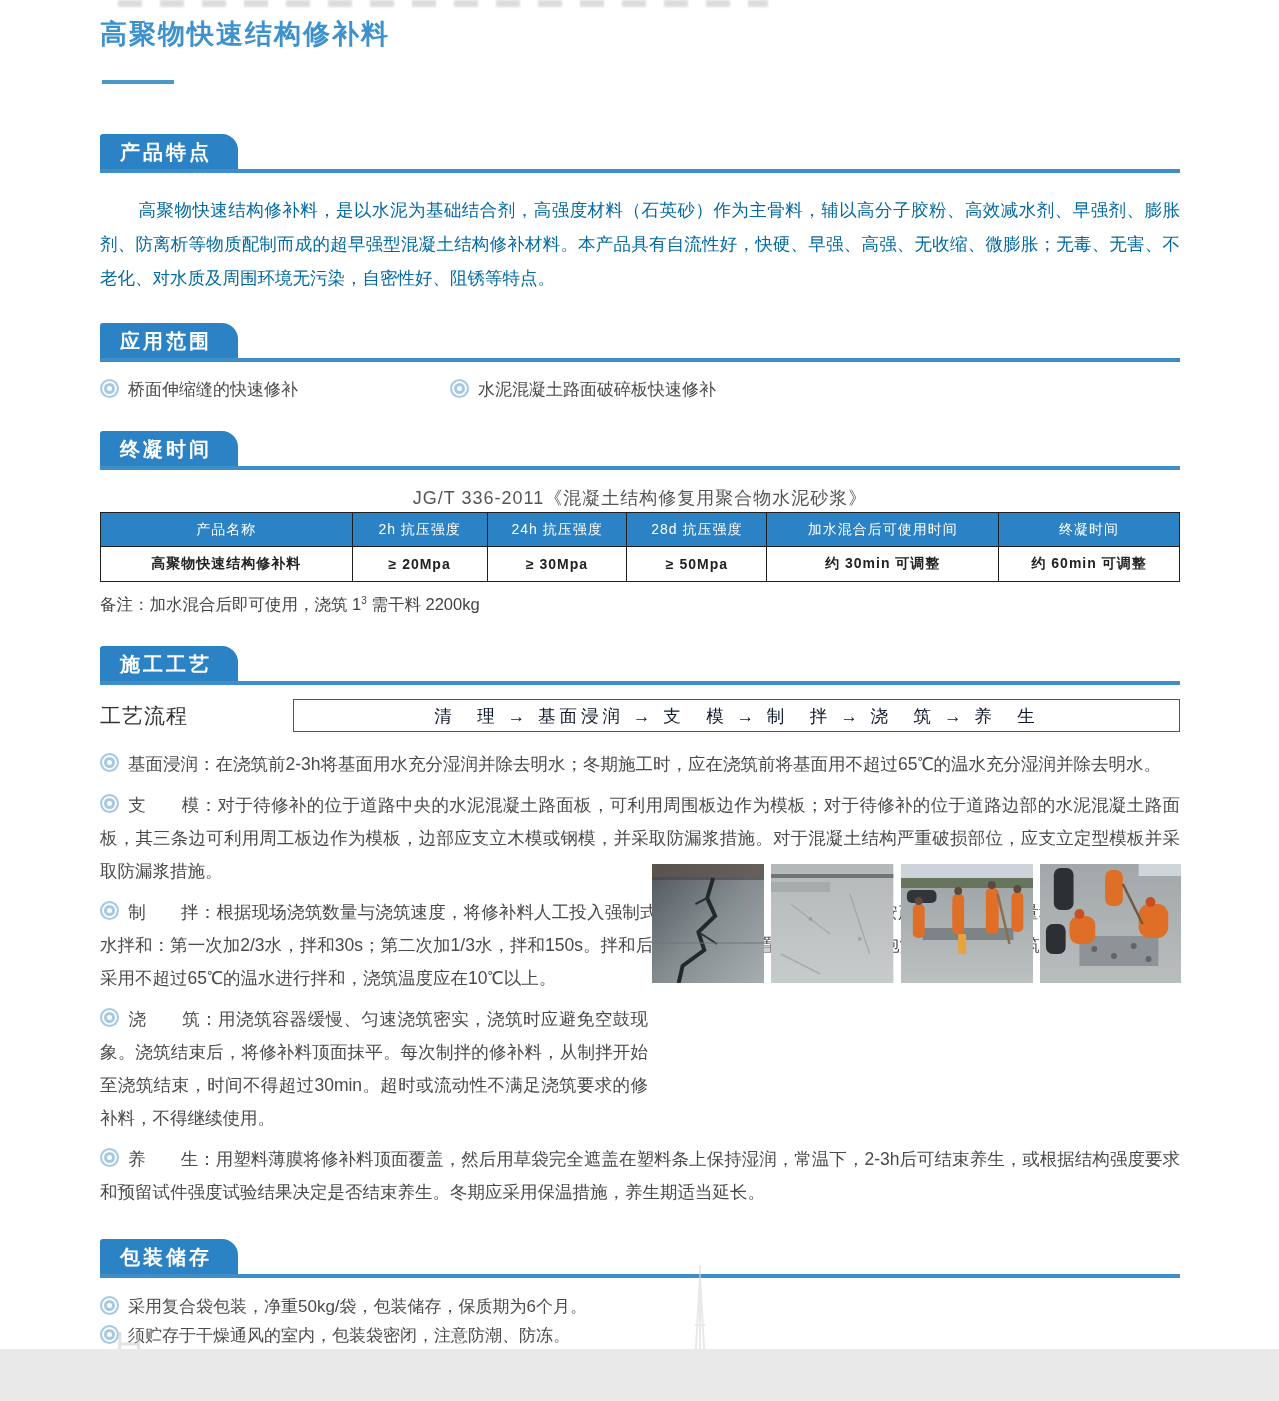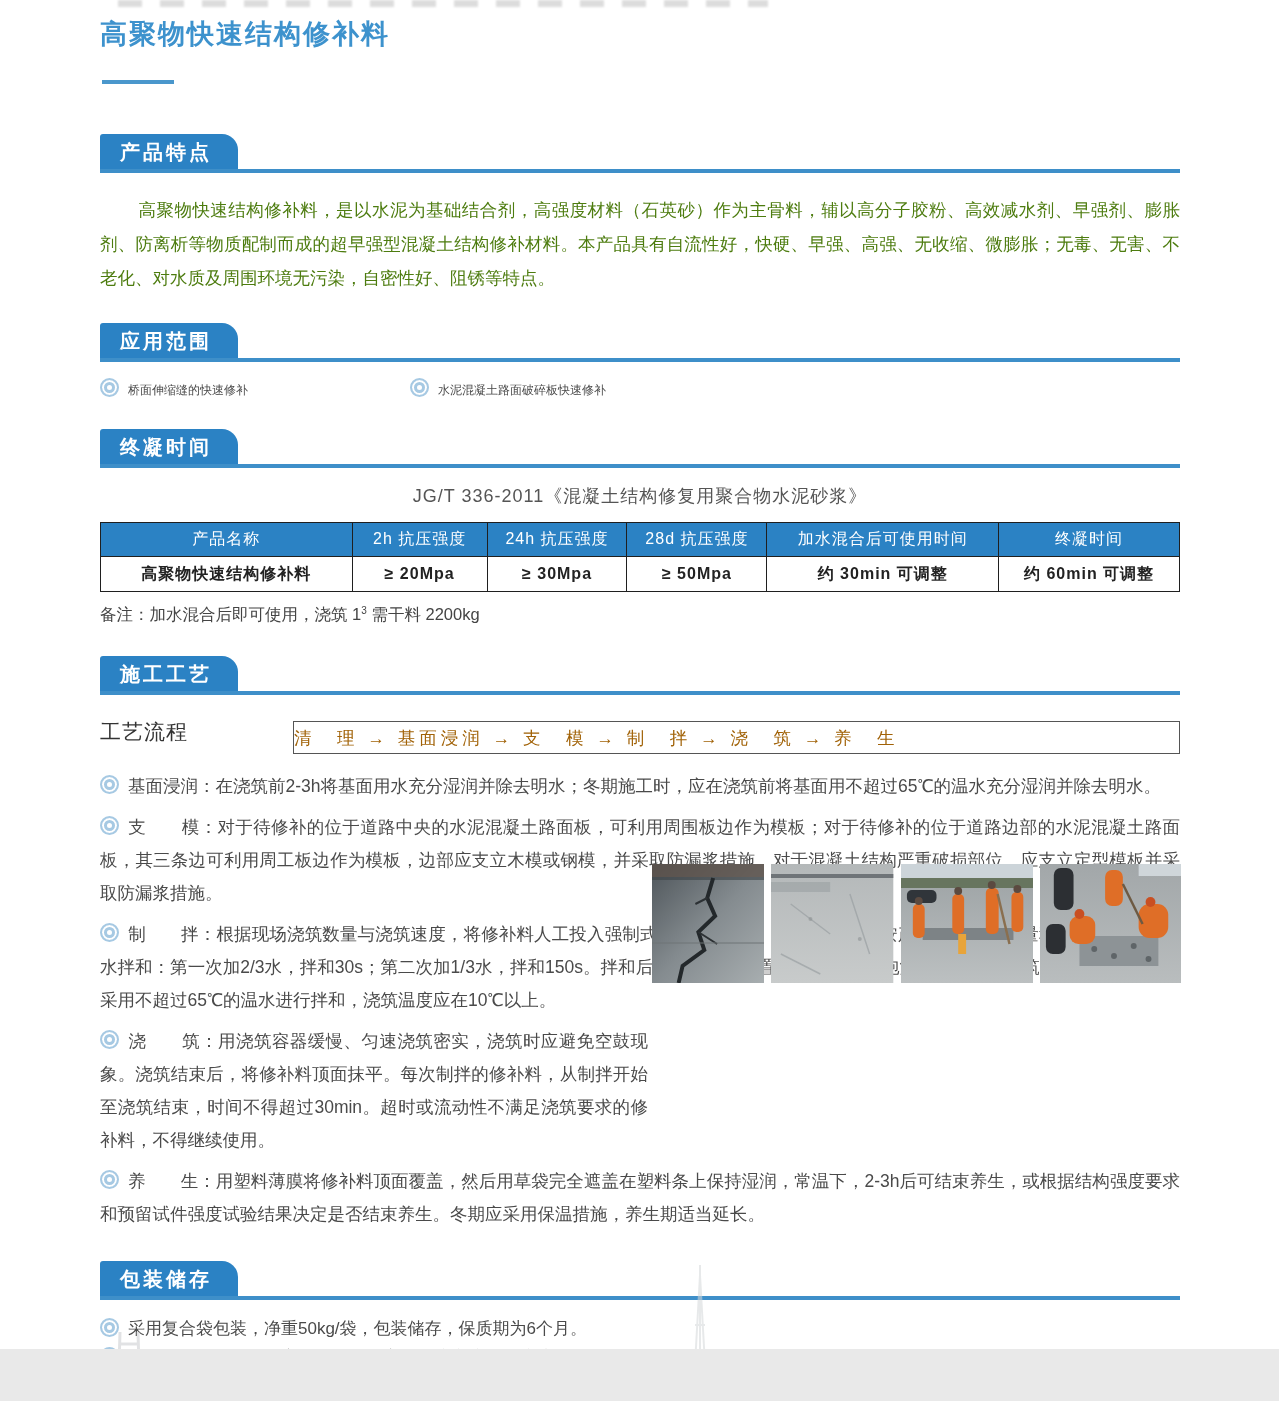--- a/index.html
+++ b/index.html
@@ -15,47 +15,47 @@
     color:#3d92cd; letter-spacing:2px; }
   .title-underline { width:72px; height:4px; background:#4a97cc; margin:26px 0 0 2px; }
 
   
   .sec-head { border-bottom:4px solid #3e8fc9; line-height:0; }
   .sec-tab { display:inline-block; background:#2b82c4; color:#fff;
     font-size:20px; font-weight:bold; letter-spacing:3px; line-height:26px;
     padding:5px 26px 4px 20px; border-radius:3px 16px 0 0; }
 
   
-  .para { margin-top:20px; font-size:17.5px; line-height:34px; color:#4d7c0f;
+  .para { margin-top:20px; font-size:17.5px; line-height:34px; color:#0369a1;
     text-align:justify; text-indent:2.2em; }
 
   
   .blt { display:inline-block; width:15px; height:15px; border-radius:50%;
     border:2px solid #a6c9e3; background:#fff;
     box-shadow: inset 0 0 0 2px #fff, inset 0 0 0 5px #a6c9e3;
     vertical-align:-3px; margin-right:9px; }
 
-  .app-row { margin-top:16px; display:flex; font-size:12px; }
+  .app-row { margin-top:16px; display:flex; font-size:17px;gap:40px; }
   .app-item-1 { flex:0 0 310px; }
 
   .std-caption { margin-top:16px; font-size:18px; color:#555; text-align:center; letter-spacing:1px; }
 
-  table.perf { margin-top:14px; width:100%; border-collapse:collapse; font-size:16px; }
+  table.perf { margin-top:2px; width:100%; border-collapse:collapse; font-size:14px; }
   table.perf th { background:#2b82c4; color:#fff; font-weight:normal; height:31px;
     border:1px solid #1f1f1f; letter-spacing:1px; }
   table.perf td { height:32px; border:1px solid #1f1f1f; text-align:center;
     color:#222; font-weight:600; letter-spacing:1px; }
 
   .note { margin-top:12px; font-size:16.5px; color:#444; }
   .note sup { font-size:10px; }
 
   .flow-row { margin-top:14px; display:flex; align-items:center;gap:48px; }
   .flow-label { flex:0 0 145px; font-size:21px; color:#333; letter-spacing:1px; }
-  .flow-box { flex:1; border:1px solid #555; text-align:left; padding:4px 0 3px 0;
-    font-size:17.5px; color:#a16207; font-weight:500; letter-spacing:4px;margin-top:12px; }
+  .flow-box { flex:1; border:1px solid #555; text-align:center; padding:4px 0 3px 0;
+    font-size:17.5px; color:#0f172a; font-weight:500; letter-spacing:4px; }
 
   .steps { margin-top:16px; }
   .step { margin-top:8px; font-size:17.5px; line-height:33px; color:#4a4a4a; text-align:justify; }
   .step .blt { vertical-align:-2px; }
   .step-narrow { width:548px; }
 
   
   .photo-strip { position:absolute; left:652px; top:864px; width:529px; height:119px;
     display:flex; gap:7px; }
   .photo { height:100%; overflow:hidden; }

